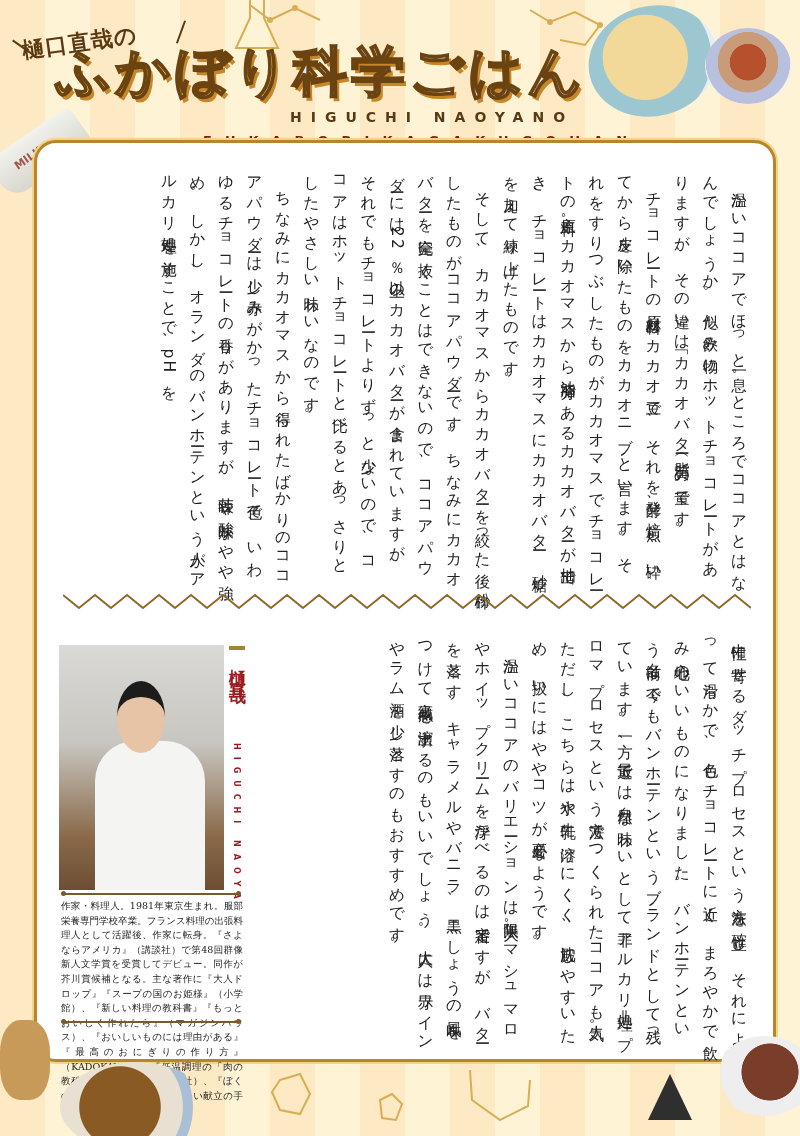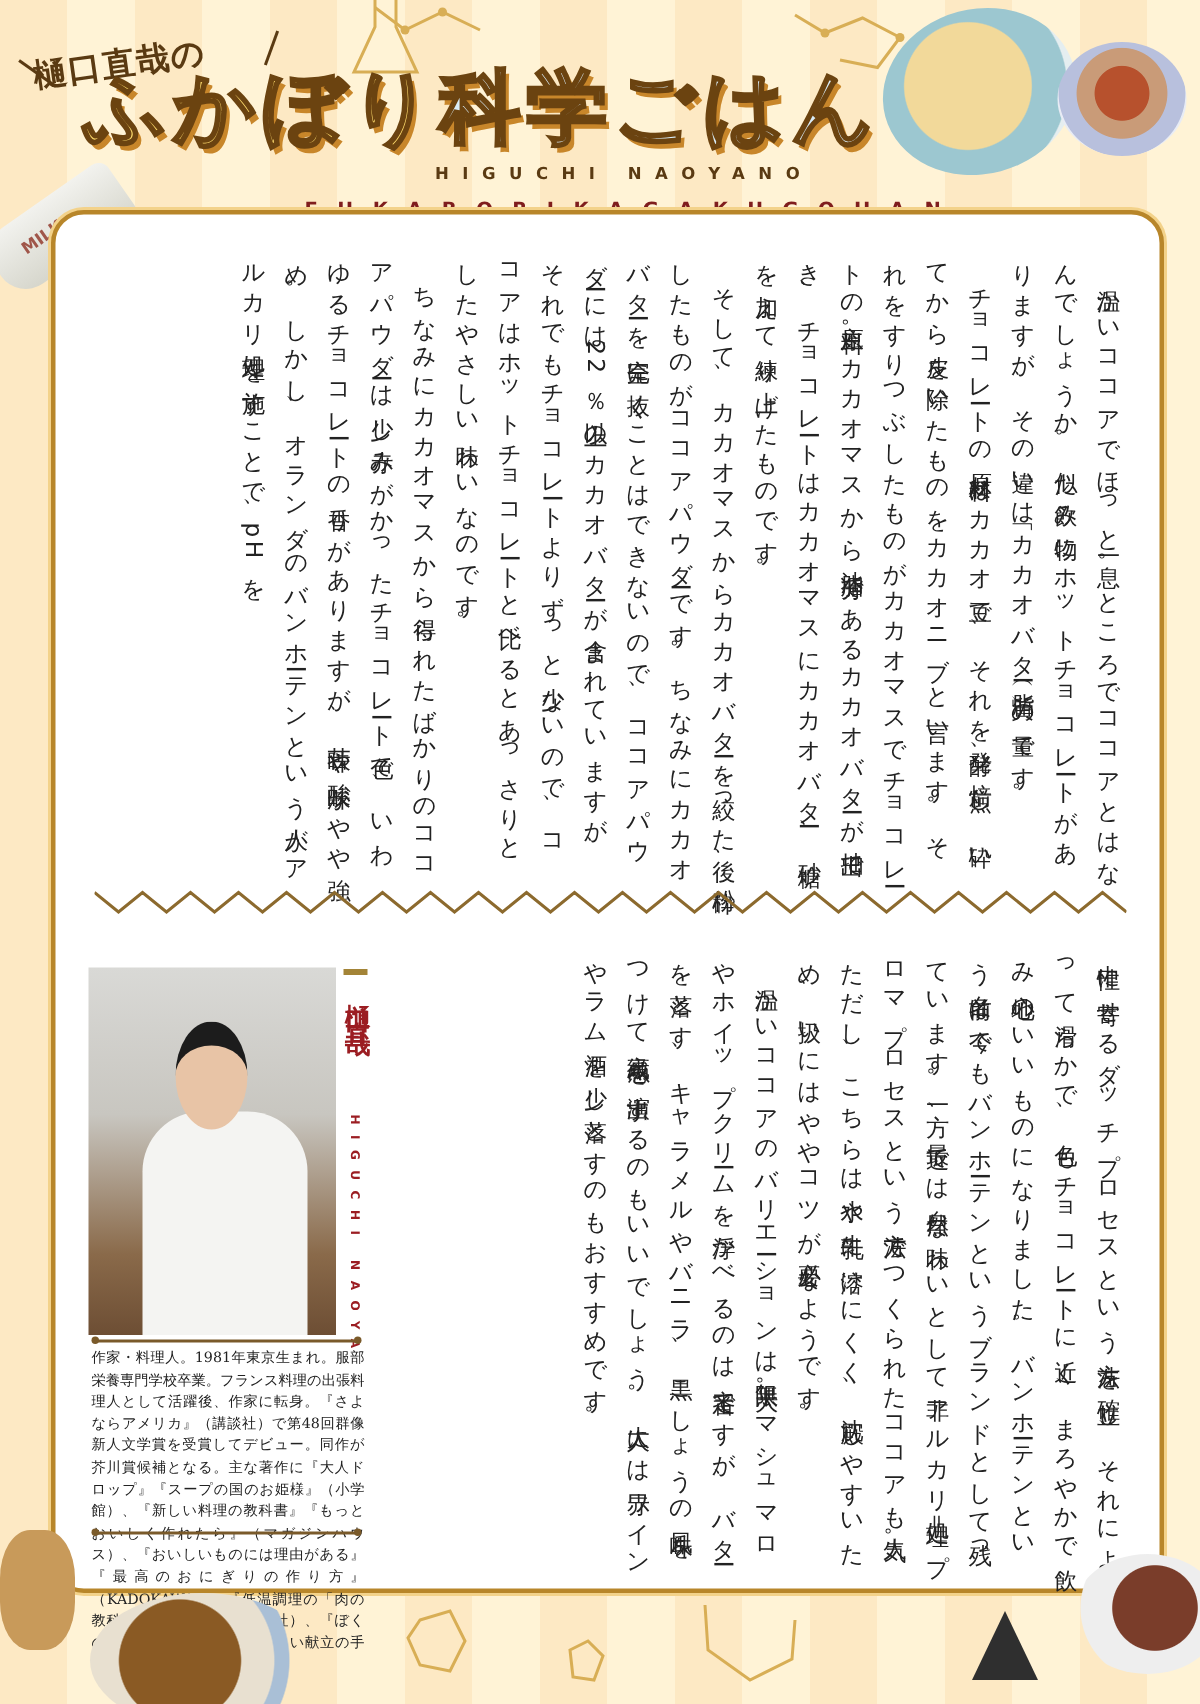--- a/index.html
+++ b/index.html
@@ -9,21 +9,21 @@
   .deco{position:absolute;}
   
   .subtitle{position:absolute;left:22px;top:28px;font-size:22px;font-weight:bold;color:#5a3a12;transform:rotate(-8deg);letter-spacing:1px;}
   .subtitle-slash-l{position:absolute;left:10px;top:48px;width:30px;height:2px;background:#5a3a12;transform:rotate(35deg);}
   .subtitle-slash-r{position:absolute;left:180px;top:20px;width:2px;height:24px;background:#5a3a12;transform:rotate(20deg);}
   .title{position:absolute;left:56px;top:40px;display:flex;gap:4px;}
   .title span{font-size:54px;font-weight:bold;line-height:64px;
     -webkit-text-stroke:2px #6b4310;text-shadow:3px 4px 0 #c8862a;}
   .title .y{color:#f9d66a;}
   .title .b{color:#d9ecf7;}
-  .roman1{position:absolute;left:290px;top:109px;font-size:11px;font-weight:bold;letter-spacing:9px;color:#5a3a12;}
+  .roman1{position:absolute;left:290px;top:109px;font-size:14px;font-weight:bold;letter-spacing:9px;color:#5a3a12;}
   .roman2{position:absolute;left:203px;top:133px;font-size:13px;font-weight:bold;letter-spacing:13px;color:#7f1d1d;}
   
   .card{position:absolute;left:34px;top:140px;width:736px;height:916px;background:#fff;
     border:3px solid #b8862a;border-radius:22px;box-shadow:0 0 0 2px #f3d28a;}
   .vtext{writing-mode:vertical-rl;font-size:15.5px;line-height:28.5px;letter-spacing:2.2px;color:#222;}
   .col-top{position:absolute;right:20px;top:22px;height:420px;}
   .col-bottom{position:absolute;right:20px;top:488px;height:420px;}
   .vtext p{margin:0;text-indent:1em;}
   .vtext p.noindent{text-indent:0;}
   .zigzag{position:absolute;left:26px;top:446px;width:688px;height:26px;}

